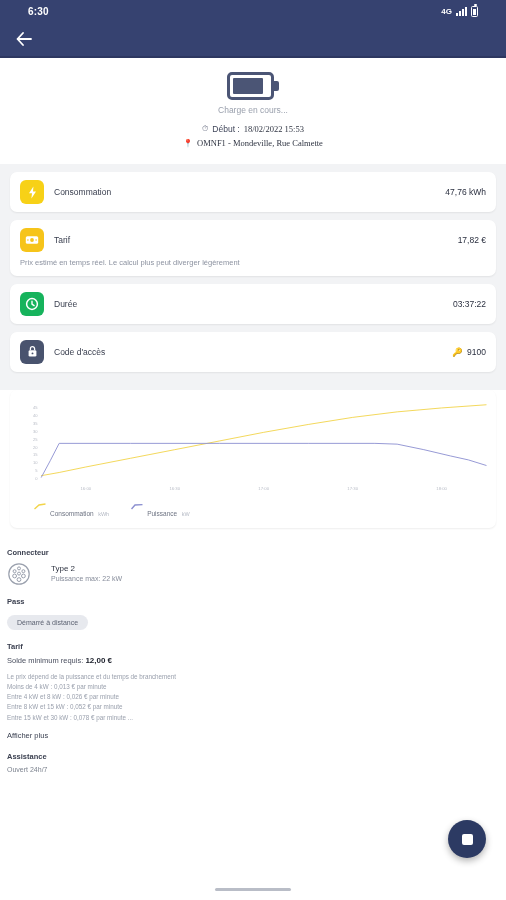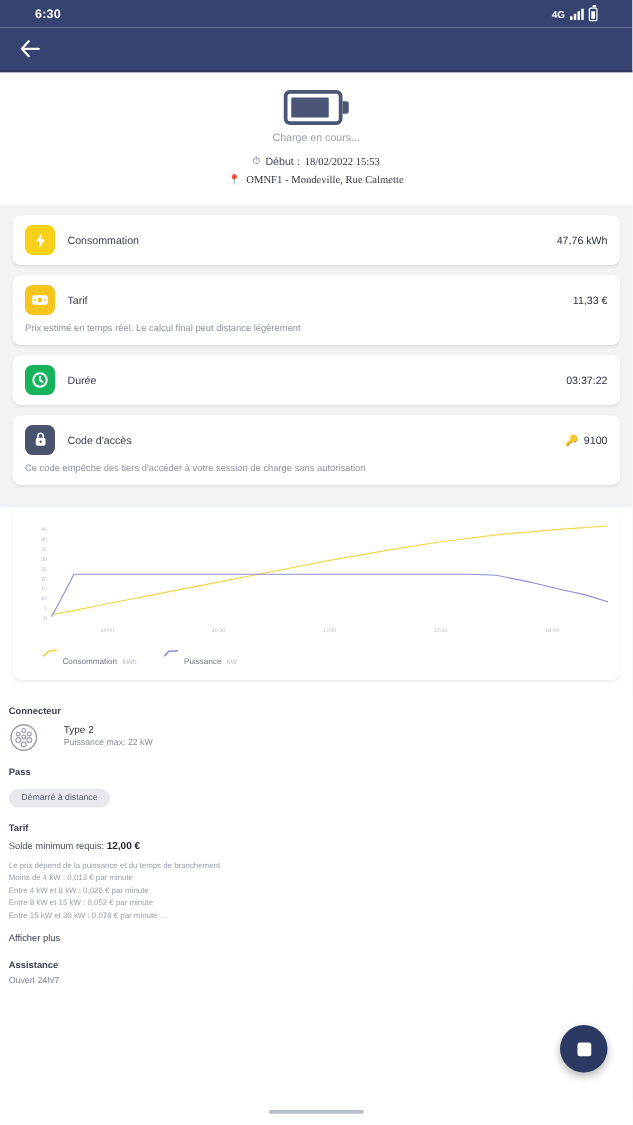--- a/index.html
+++ b/index.html
@@ -187,23 +187,23 @@
       <div class="card-main">
         <span class="ic ic-yellow2">
           <svg width="14" height="10" viewBox="0 0 14 10">
             <rect x="0.8" y="1.2" width="12.4" height="7.6" rx="1.6" fill="#fff"></rect>
             <circle cx="7" cy="5" r="1.9" fill="#f6c41a"></circle>
             <circle cx="2.9" cy="5" r="0.8" fill="#f6c41a"></circle>
             <circle cx="11.1" cy="5" r="0.8" fill="#f6c41a"></circle>
           </svg>
         </span>
         <span class="card-label">Tarif</span>
-        <span class="card-value">11,33 €</span>
-      </div>
-      <div class="card-note">Prix estimé en temps réel. Le calcul final peut distance légèrement</div>
+        <span class="card-value">17,82 €</span>
+      </div>
+      <div class="card-note">Prix estimé en temps réel. Le calcul plus peut diverger légèrement</div>
     </div>
 
     <div class="card">
       <div class="card-main">
         <span class="ic ic-green">
           <svg width="14" height="14" viewBox="0 0 14 14">
             <circle cx="7" cy="7" r="5.4" fill="none" stroke="#fff" stroke-width="1.5"></circle>
             <path d="M7 4.2 V7.2 L9.1 8.6" stroke="#fff" stroke-width="1.4" fill="none" stroke-linecap="round" stroke-linejoin="round"></path>
           </svg>
         </span>
@@ -220,21 +220,20 @@
             <path d="M3.4 5.2 V3.7 a2.1 2.1 0 0 1 4.2 0 V5.2" fill="none" stroke="#fff" stroke-width="1.3"></path>
             <circle cx="5.5" cy="8.4" r="0.95" fill="#49536e"></circle>
           </svg>
         </span>
         <span class="card-label">Code d'accès</span>
         <span class="card-value code-val">
           <span>🔑</span>
           <span>9100</span>
         </span>
       </div>
-      <div class="card-note">Ce code empêche des tiers d'accéder à votre session de charge sans autorisation</div>
     </div>
 
   </div>
 
   <div class="chart-card">
     <div class="chart-wrap">
       <svg viewBox="0 0 486 100" preserveAspectRatio="none">
         <g id="chart-yticks">
             <text x="22" y="82" text-anchor="end" font-size="4.2" fill="#b8bcc6" font-family="&quot;Liberation Sans&quot;, sans-serif">0</text>
             <text x="22" y="74.12765957446808" text-anchor="end" font-size="4.2" fill="#b8bcc6" font-family="&quot;Liberation Sans&quot;, sans-serif">5</text>

